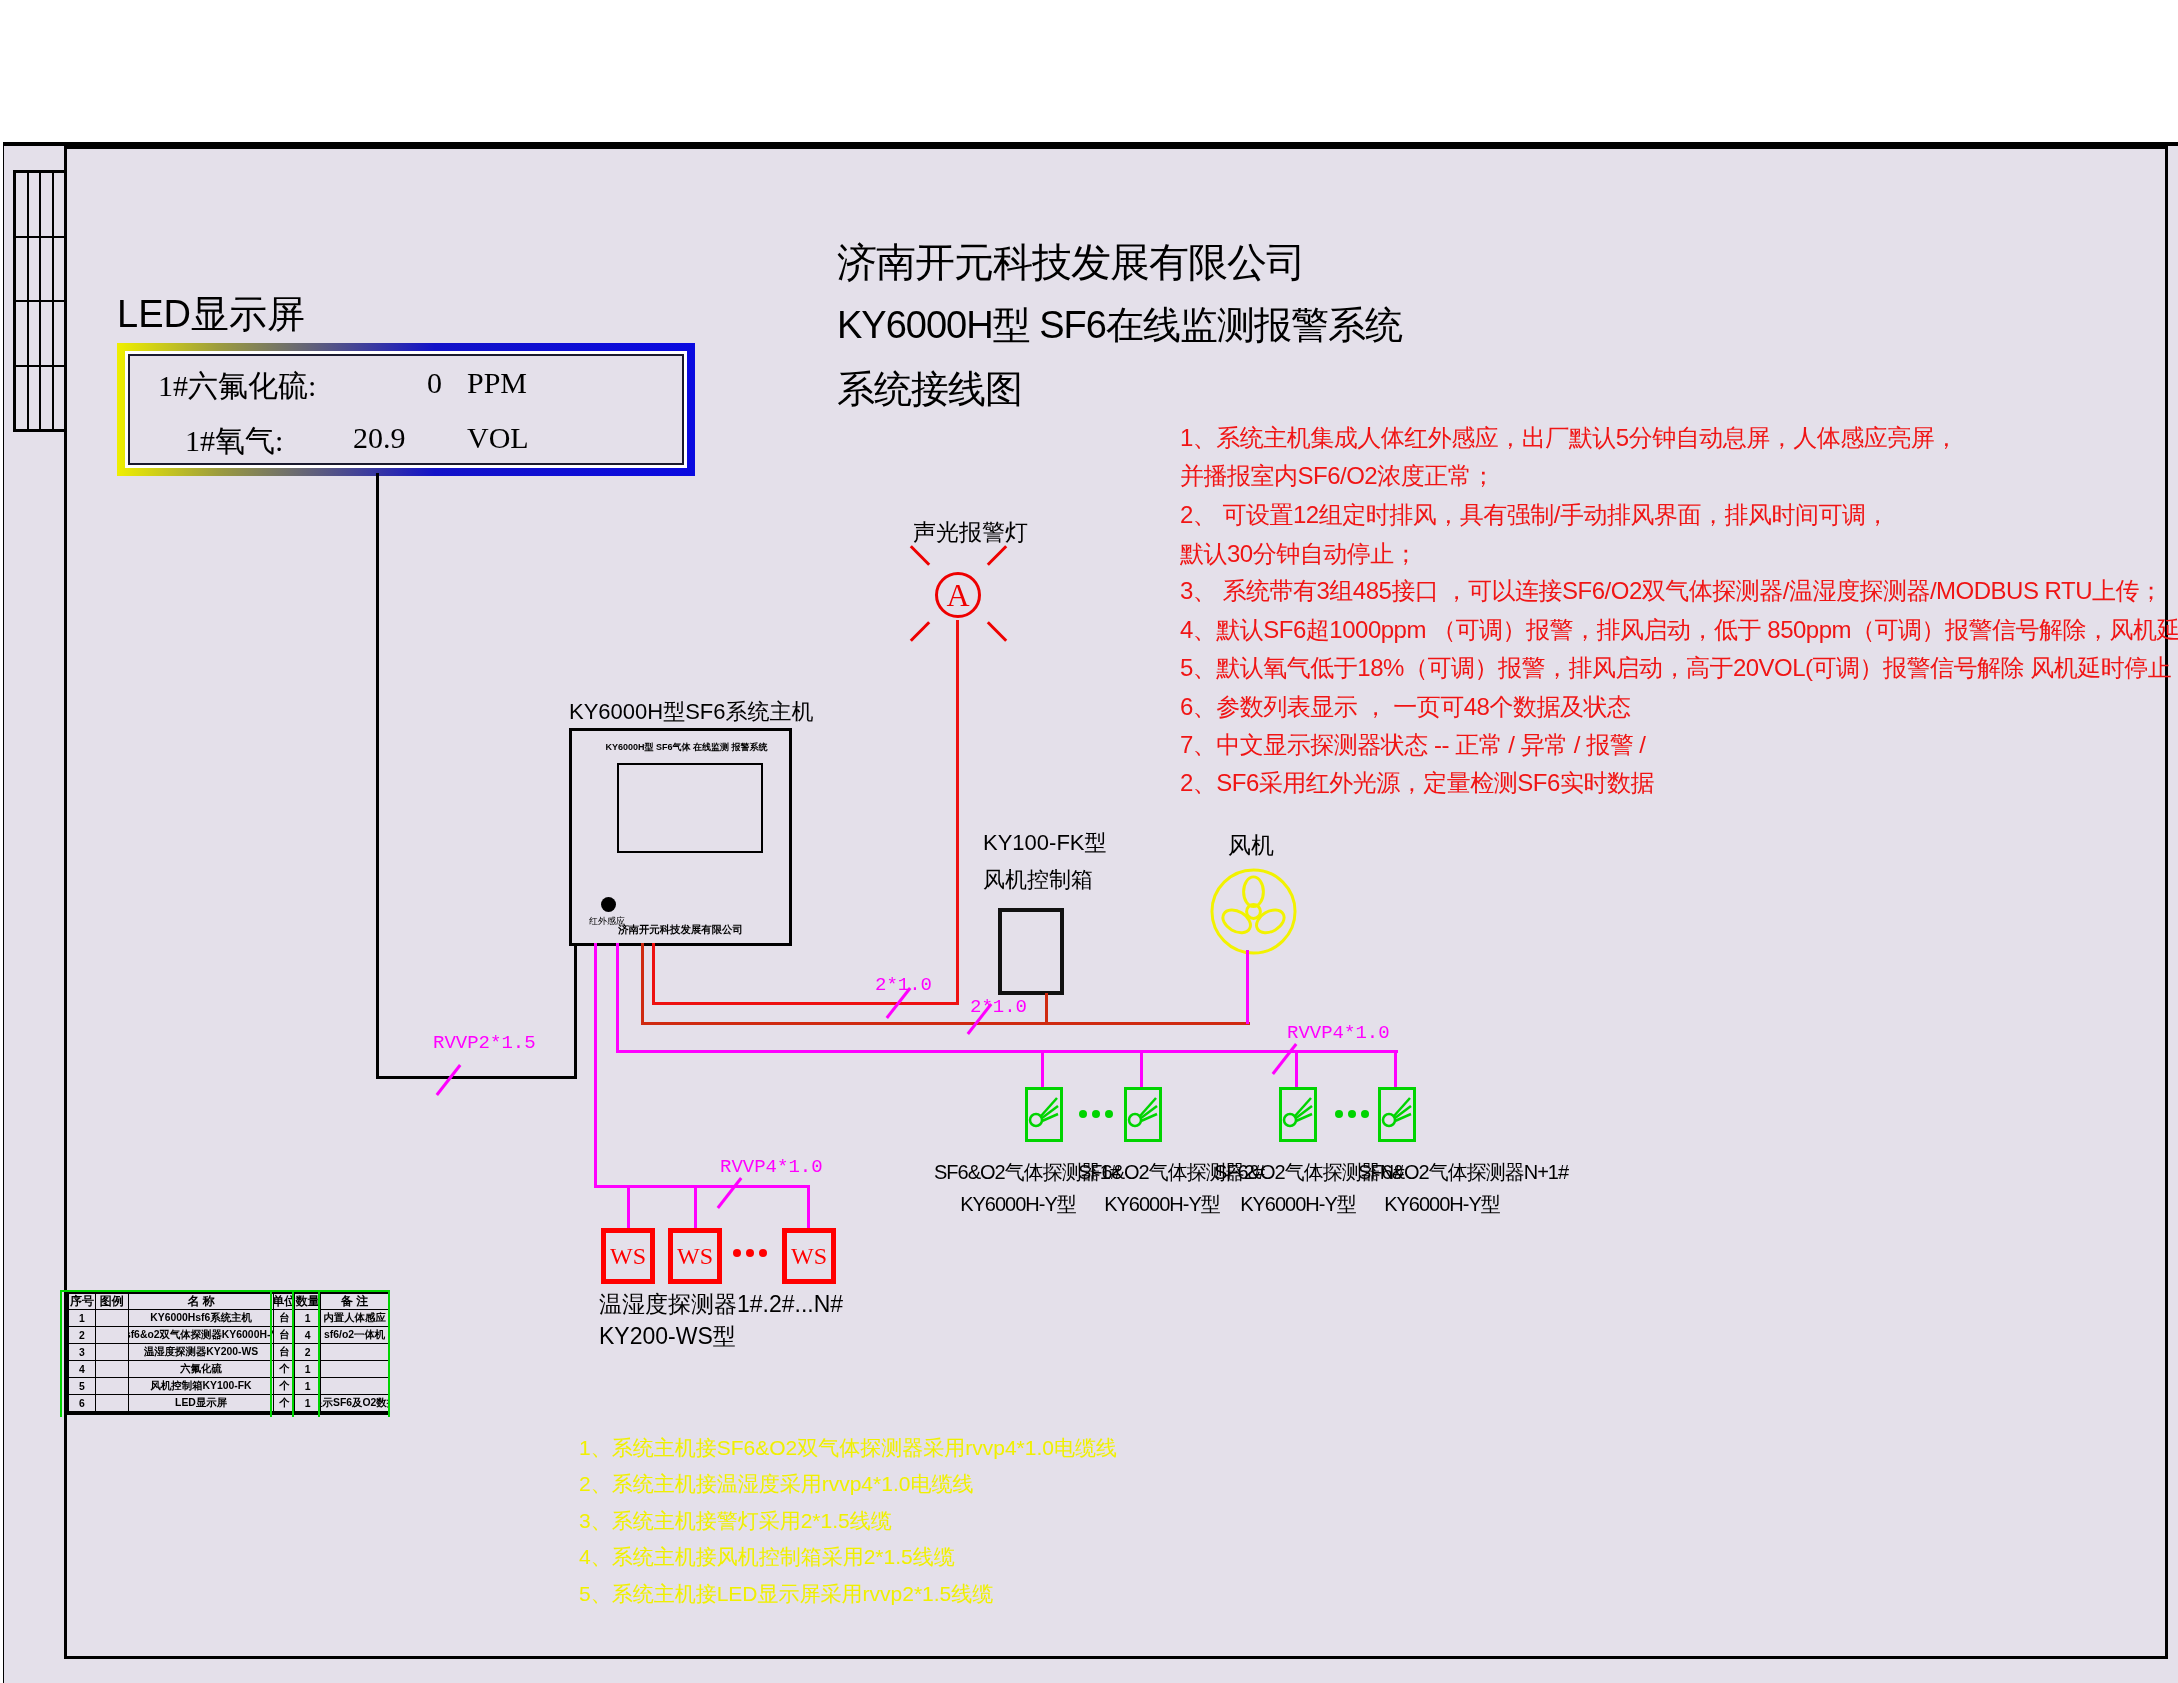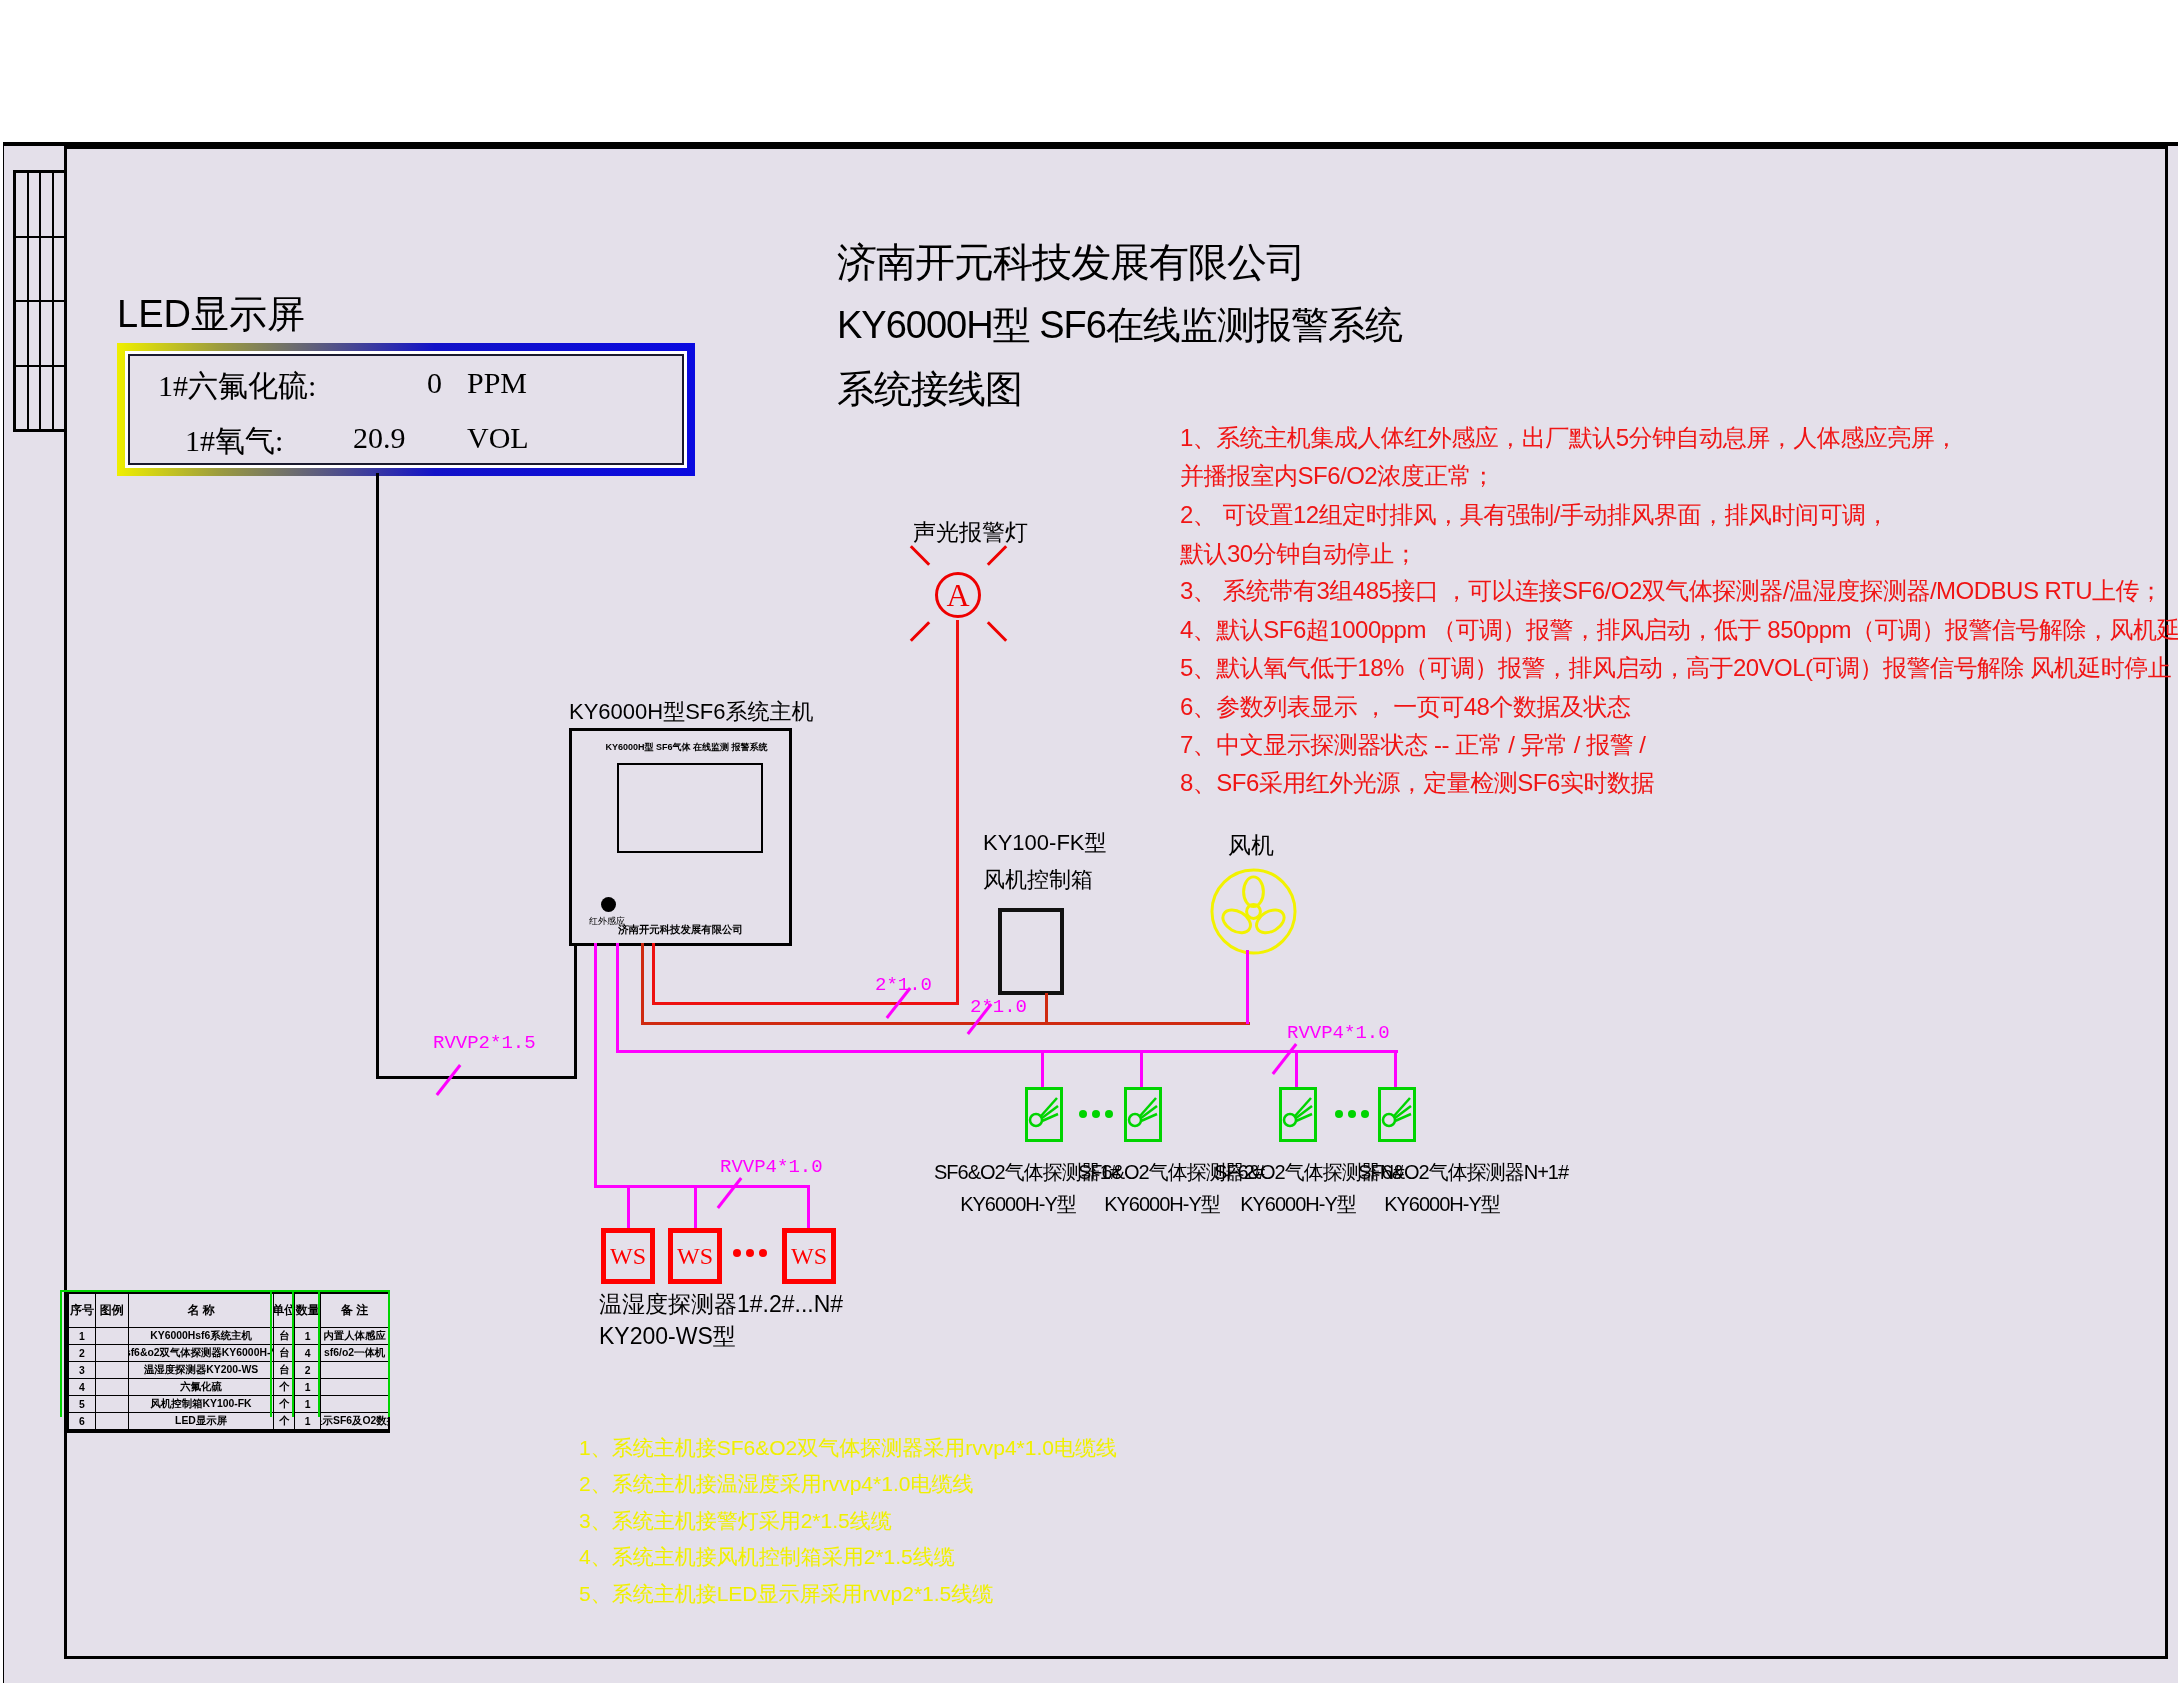--- a/index.html
+++ b/index.html
@@ -43,21 +43,21 @@
   
   .cap{position:absolute;color:#000;text-align:center;white-space:nowrap;}
   .det-cap{width:168px;font-size:20px;letter-spacing:-1px;line-height:32px;}
   
   .rednote{position:absolute;left:1180px;color:#f01515;font-size:24px;line-height:38px;white-space:nowrap;letter-spacing:-0.5px;}
   .yellownote{position:absolute;left:579px;color:#f0f000;font-size:21px;line-height:37px;white-space:nowrap;}
   
   #ptable{position:absolute;left:67px;top:1292px;width:323px;border-top:2px solid #000;border-left:2px solid #000;
           border-bottom:3px solid #000;box-sizing:border-box;font-weight:bold;color:#000;}
   .prow{display:flex;height:17px;}
-  .prow.ph{height:34px;}
+  .prow.ph{height:16px;}
   .pc{border-right:1.5px solid #000;border-bottom:1px solid #000;box-sizing:border-box;overflow:hidden;
       display:flex;align-items:center;justify-content:center;font-size:10.4px;white-space:nowrap;}
   .ph .pc{font-size:12px;}
   .c0{width:27px;}.c1{width:33px;}.c2{width:146px;}.c3{width:21px;}.c4{width:26px;}.c5{width:69px;border-right:2px solid #000;}
   .greenline{position:absolute;background:#00d400;}
 </style>
 </head>
 <body>
 
 <div id="stage">
@@ -256,21 +256,21 @@
 
   <div class="rednote" style="top:419px;">1、系统主机集成人体红外感应，出厂默认5分钟自动息屏，人体感应亮屏，</div>
   <div class="rednote" style="top:457px;">并播报室内SF6/O2浓度正常；</div>
   <div class="rednote" style="top:496px;">2、 可设置12组定时排风，具有强制/手动排风界面，排风时间可调，</div>
   <div class="rednote" style="top:535px;">默认30分钟自动停止；</div>
   <div class="rednote" style="top:572px;">3、 系统带有3组485接口 ，可以连接SF6/O2双气体探测器/温湿度探测器/MODBUS RTU上传；</div>
   <div class="rednote" style="top:611px;">4、默认SF6超1000ppm （可调）报警，排风启动，低于 850ppm（可调）报警信号解除，风机延时停止</div>
   <div class="rednote" style="top:649px;">5、默认氧气低于18%（可调）报警，排风启动，高于20VOL(可调）报警信号解除 风机延时停止</div>
   <div class="rednote" style="top:688px;">6、参数列表显示 ，  一页可48个数据及状态</div>
   <div class="rednote" style="top:726px;">7、中文显示探测器状态  --   正常  /   异常  /   报警      /</div>
-  <div class="rednote" style="top:764px;">8、SF6采用红外光源，定量检测SF6实时数据</div>
+  <div class="rednote" style="top:764px;">2、SF6采用红外光源，定量检测SF6实时数据</div>
 
   <div class="yellownote" style="top:1429px;">1、系统主机接SF6&amp;O2双气体探测器采用rvvp4*1.0电缆线</div>
   <div class="yellownote" style="top:1465px;">2、系统主机接温湿度采用rvvp4*1.0电缆线</div>
   <div class="yellownote" style="top:1502px;">3、系统主机接警灯采用2*1.5线缆</div>
   <div class="yellownote" style="top:1538px;text-align:center;">4、系统主机接风机控制箱采用2*1.5线缆</div>
   <div class="yellownote" style="top:1575px;">5、系统主机接LED显示屏采用rvvp2*1.5线缆</div>
 
   <div id="ptable">
     <div class="prow ph">
       <div class="pc c0">序号</div>

